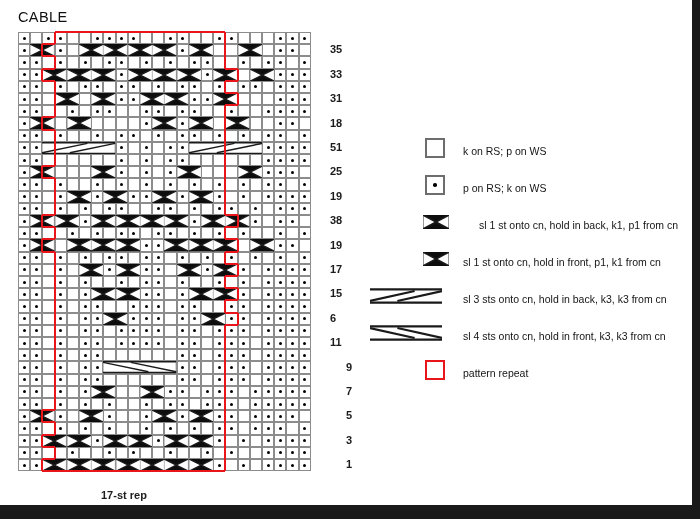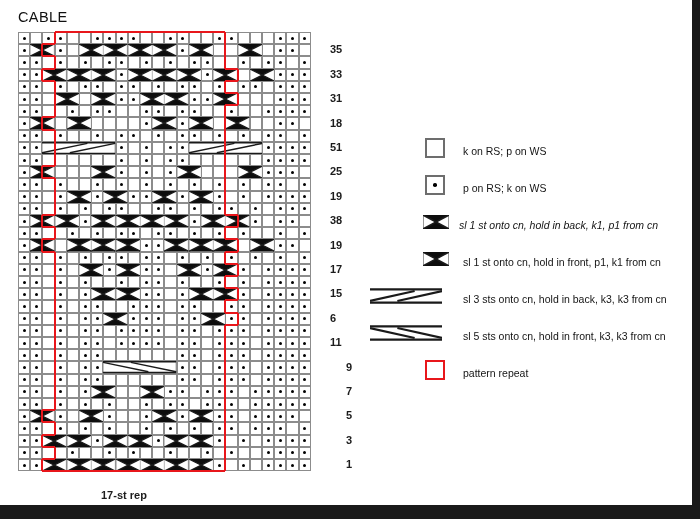--- a/index.html
+++ b/index.html
@@ -1827,21 +1827,21 @@
         <div class="lg-txt" style="left: 38px;">p on RS; k on WS</div>
       </div>
       <div class="lg-row" style="top: 74px;">
         <div class="lg-key" style="left: -2px; top: 3px;"><svg width="26" height="14" viewBox="0 0 26 14">
             <rect width="26" height="14" fill="#fff" stroke="#555" stroke-width="1.2"></rect>
             <polygon points="0,0 13,7 26,0" fill="#0d0d0d"></polygon>
             <polygon points="0,14 13,7 26,14" fill="#0d0d0d"></polygon>
             <line x1="0" y1="0" x2="26" y2="14" stroke="#1a1a1a" stroke-width="1.6"></line>
             <line x1="26" y1="0" x2="0" y2="14" stroke="#1a1a1a" stroke-width="1.6"></line>
           </svg></div>
-        <div class="lg-txt" style="left: 34px; font-style: italic;">sl 1 st onto cn, hold in back, k1, p1 from cn</div>
+        <div class="lg-txt" style="left: 54px;">sl 1 st onto cn, hold in back, k1, p1 from cn</div>
       </div>
       <div class="lg-row" style="top: 111px;">
         <div class="lg-key" style="left: -2px; top: 3px;"><svg width="26" height="14" viewBox="0 0 26 14">
             <rect width="26" height="14" fill="#fff" stroke="#555" stroke-width="1.2"></rect>
             <polygon points="0,0 13,7 26,0" fill="#0d0d0d"></polygon>
             <polygon points="0,14 13,7 26,14" fill="#0d0d0d"></polygon>
             <line x1="0" y1="0" x2="26" y2="14" stroke="#1a1a1a" stroke-width="1.6"></line>
             <line x1="26" y1="0" x2="0" y2="14" stroke="#1a1a1a" stroke-width="1.6"></line>
           </svg></div>
         <div class="lg-txt" style="left: 38px;">sl 1 st onto cn, hold in front, p1, k1 from cn</div>
@@ -1857,21 +1857,21 @@
         <div class="lg-txt" style="left: 38px;">sl 3 sts onto cn, hold in back, k3, k3 from cn</div>
       </div>
       <div class="lg-row" style="top: 185px;">
         <div class="lg-key" style="left: -55px; top: 2px;"><svg width="72" height="16" viewBox="0 0 72 16">
             <rect width="72" height="16" fill="#fff" stroke="none"></rect>
             <line x1="0" y1="1.4" x2="72" y2="1.4" stroke="#1a1a1a" stroke-width="2.4"></line>
             <line x1="0" y1="14.6" x2="72" y2="14.6" stroke="#1a1a1a" stroke-width="2.4"></line>
             <line x1="0" y1="3" x2="44.64" y2="13" stroke="#1a1a1a" stroke-width="2.2"></line>
             <line x1="27.36" y1="3" x2="72" y2="13" stroke="#1a1a1a" stroke-width="2.2"></line>
           </svg></div>
-        <div class="lg-txt" style="left: 38px;">sl 5 sts onto cn, hold in front, k3, k3 from cn</div>
+        <div class="lg-txt" style="left: 38px;">sl 4 sts onto cn, hold in front, k3, k3 from cn</div>
       </div>
       <div class="lg-row" style="top: 222px;">
         <div class="lg-key" style="left: 0px; top: 0px;">
           <div class="rbox"></div>
         </div>
         <div class="lg-txt" style="left: 38px;">pattern repeat</div>
       </div>
     </div>
 
 </div>

